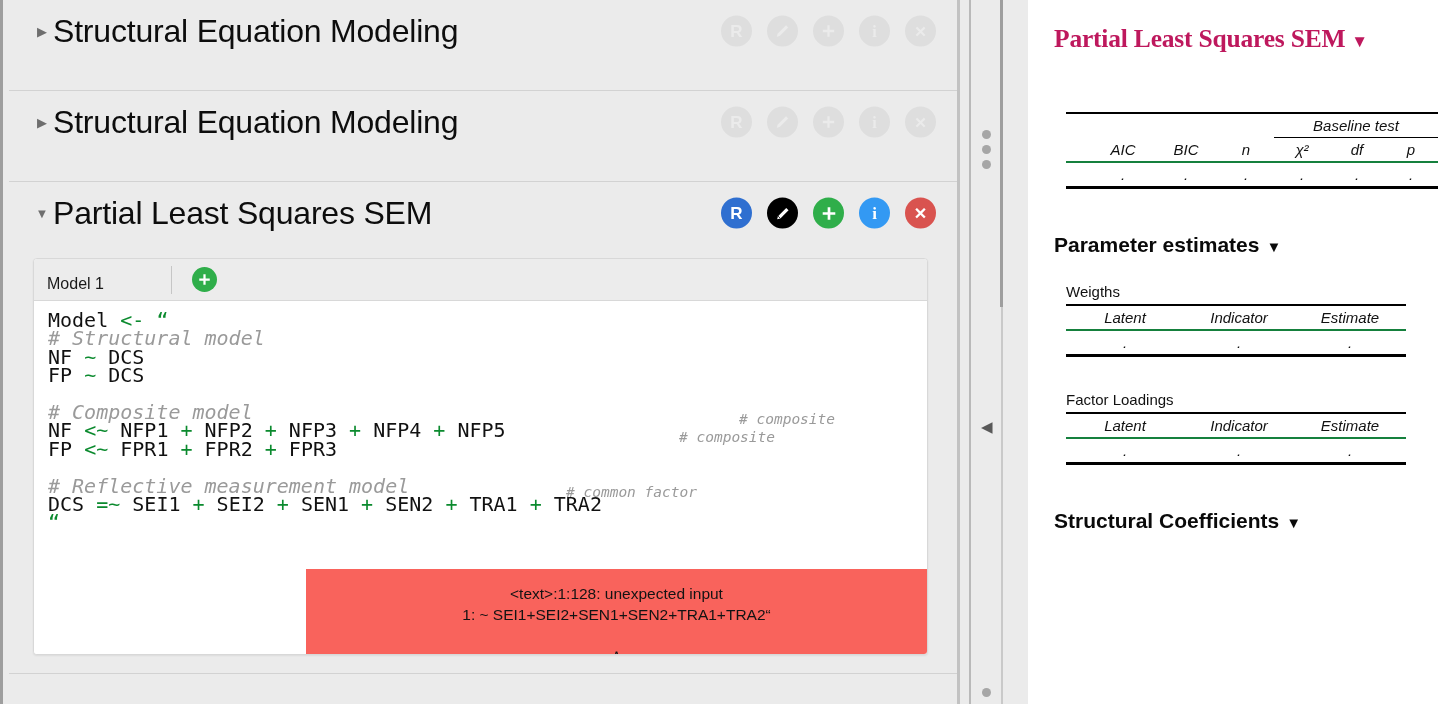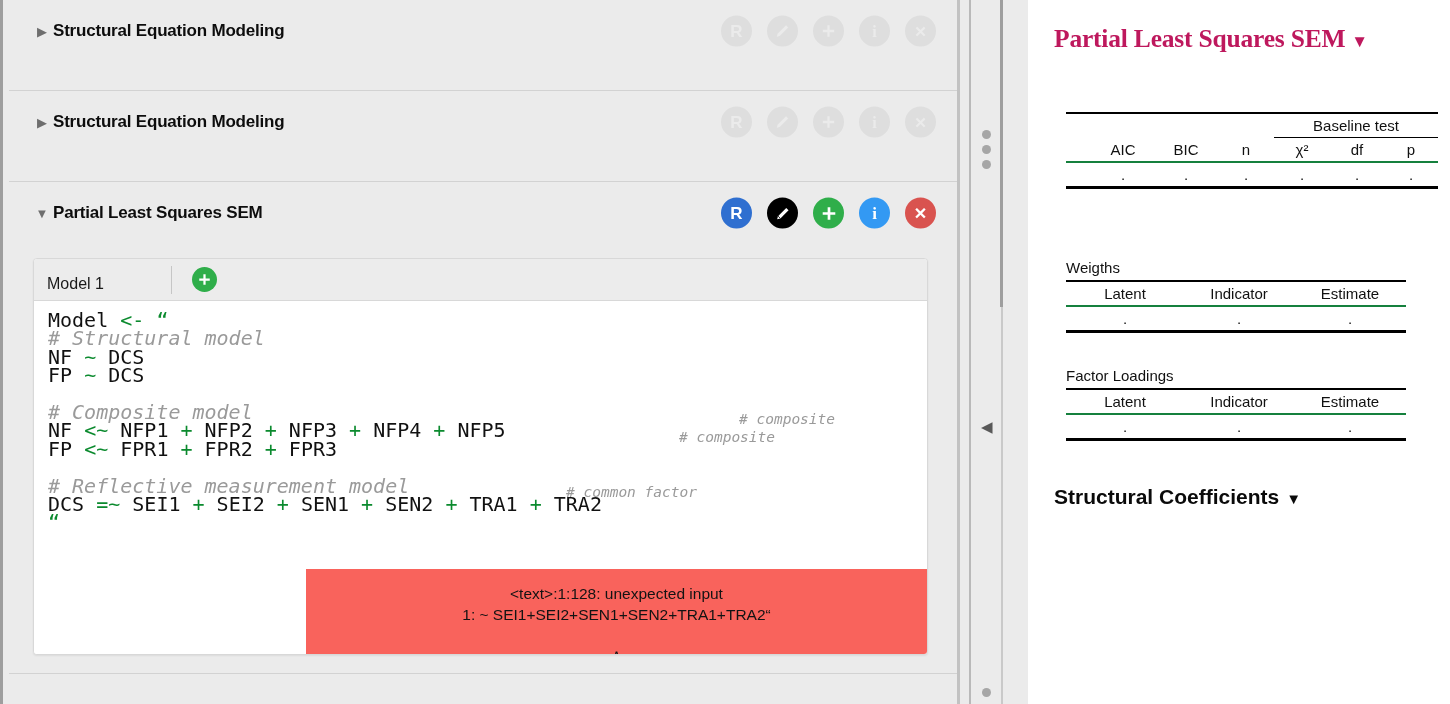--- a/index.html
+++ b/index.html
@@ -71,22 +71,22 @@
     line-height: 1;
     display: flex;
     align-items: center;
     justify-content: center;
     user-select: none;
   }
   .tri.right::before { content: "\25B6"; font-size: 13px; }
   .tri.down::before  { content: "\25BC"; font-size: 13px; }
 
   .panel-title {
-    font-size: 17px;
-    font-weight: bold;
+    font-size: 32px;
+    font-weight: normal;
     color: #0d0d0d;
     letter-spacing: -0.2px;
     white-space: nowrap;
   }
 
   .icon-row {
     position: absolute;
     right: 22px;
     top: 50%;
     transform: translateY(-50%);
@@ -295,20 +295,21 @@
     border-collapse: collapse;
     margin-left: 12px;
     font-size: 15px;
     color: #111111;
   }
   table.rt th, table.rt td {
     padding: 3px 0;
     font-weight: normal;
     text-align: center;
     white-space: nowrap;
+    font-style: italic;
   }
   .rule-top   { border-top: 2px solid #000; }
   .rule-head  { border-bottom: 2px solid #15803d; }
   .rule-bot   { border-bottom: 3px solid #000; }
   .spancell   { border-bottom: 1px solid #000; }
 
   
   #tbl-modelfit { width: 372px; }
   #tbl-modelfit .c-blank { width: 26px; }
   #tbl-modelfit .c-aic { width: 62px; }
@@ -508,20 +509,23 @@
         <td class="rule-bot">.</td>
         <td class="rule-bot">.</td>
         <td class="rule-bot">.</td>
         <td class="rule-bot">.</td>
       </tr>
     </tbody>
       </table>
 
     <div class="sp-44"></div>
 
+    <div class="sec-h2">
+      <span>Parameter estimates</span><span class="car">▼</span>
+    </div>
 
     <div class="sp-26"></div>
 
     <div class="tbl-caption">Weigths</div>
     <table class="rt tbl-est">
       <tbody>
           <tr>
         <th class="c1 rule-top rule-head">Latent</th>
         <th class="c2 rule-top rule-head">Indicator</th>
         <th class="c3 rule-top rule-head">Estimate</th>

